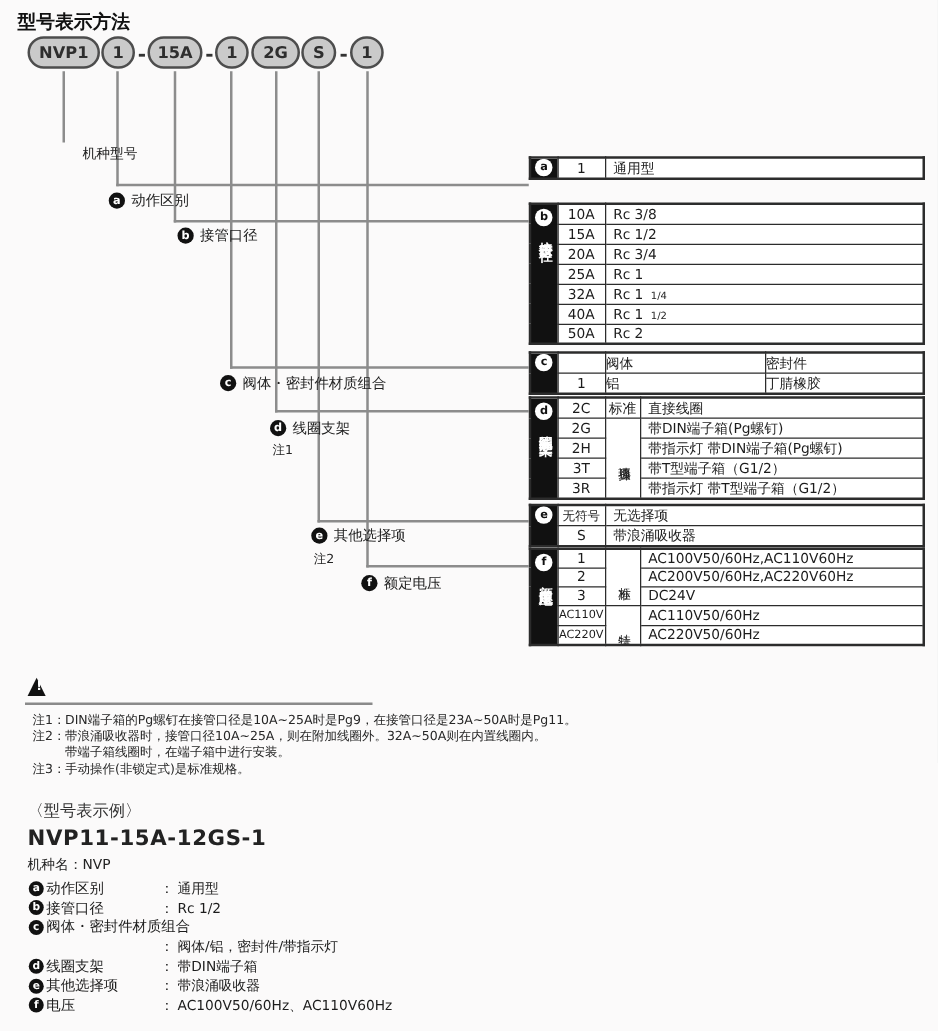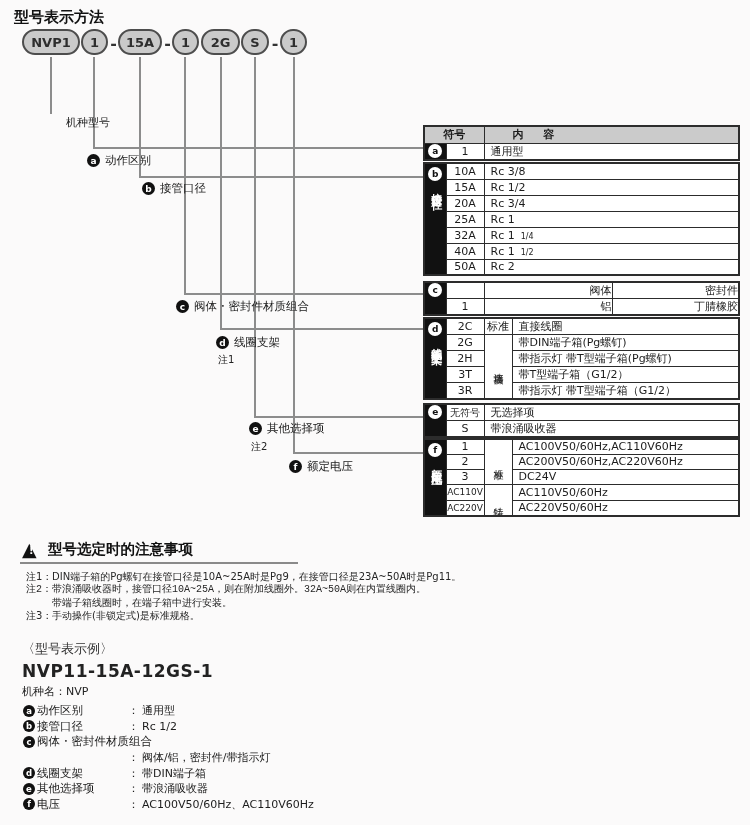--- a/index.html
+++ b/index.html
@@ -41,21 +41,21 @@
   }
   .spec td{
     border:1px solid #2c2c2c;padding:0;font-size:11px;color:#1c1c1c;
     white-space:nowrap;overflow:hidden;box-sizing:border-box;
   }
   .spec td.hdr{background:#cbcbcb;text-align:center;font-weight:600;}
   .spec td.hdr-left{background:#cbcbcb;text-align:left;padding-left:28px;font-weight:600;letter-spacing:8px;}
   .spec td.sym{text-align:center;}
   .spec td.sym-sm{text-align:center;font-size:9px;}
   .spec td.cnt{padding-left:6px;}
-  .spec td.ctr{text-align:right;font-family:Liberation Mono, monospace;}
+  .spec td.ctr{text-align:left;font-family:Liberation Mono, monospace;}
   .spec td.side{background:#111;vertical-align:top;padding:0;}
   .side-inner{display:flex;flex-direction:column;align-items:center;height:100%;padding-top:3px;box-sizing:border-box;}
   .side-inner.center{justify-content:center;padding-top:0;}
   .tcircle{
     width:14px;height:14px;border-radius:50%;background:#fff;color:#111;
     display:flex;align-items:center;justify-content:center;
     font-size:9px;font-weight:bold;flex:0 0 14px;
   }
   .vlabel{
     writing-mode:vertical-rl;text-orientation:upright;
@@ -153,24 +153,20 @@
     <span class="callout-label">额定电压</span>
   </div>
 
   <table class="spec" style="left:423px;top:125px;">
     <colgroup>
         <col style="width:22px">
         <col style="width:38px">
         <col style="width:255px">
       </colgroup>
     <tbody>
-        <tr style="height:17px">
-      <td class="hdr" colspan="2">符号</td>
-      <td class="hdr-left">内 容</td>
-    </tr>
     <tr style="height:16px">
       <td class="side">
         <div class="side-inner center">
               <span class="tcircle">a</span>
             </div>
       </td>
       <td class="sym">1</td>
       <td class="cnt">通用型</td>
     </tr>
   </tbody>
@@ -269,21 +265,21 @@
       <td class="sym">2G</td>
       <td rowspan="4">
             <div class="vopt-wrap">
               <span class="vopt">选择项</span>
             </div>
           </td>
       <td class="cnt">带DIN端子箱(Pg螺钉)</td>
     </tr>
     <tr style="height:16px">
       <td class="sym">2H</td>
-      <td class="cnt">带指示灯 带T型端子箱(Pg螺钉)</td>
+      <td class="cnt">带指示灯 带DIN端子箱(Pg螺钉)</td>
     </tr>
     <tr style="height:16px">
       <td class="sym">3T</td>
       <td class="cnt">带T型端子箱（G1/2）</td>
     </tr>
     <tr style="height:16px">
       <td class="sym">3R</td>
       <td class="cnt">带指示灯 带T型端子箱（G1/2）</td>
     </tr>
   </tbody>
@@ -357,29 +353,28 @@
       <td class="cnt cnt-sm">AC220V50/60Hz</td>
     </tr>
   </tbody>
     </table>
 
   <div class="warn-head" style="left:22px;top:540px;">
     <span class="warn-icon">
       <span class="warn-tri">▲</span>
       <span class="warn-bang">!</span>
     </span>
-    <span class="warn-title">型号选定时的注意事项</span>
   </div>
   <div class="warn-rule" style="left:20px;top:562px;width:278px;"></div>
 
   <div class="note-row" style="left:26px;top:570px;">
     <span class="note-label">注1：</span>
     <span>DIN端子箱的Pg螺钉在接管口径是10A~25A时是Pg9，在接管口径是23A~50A时是Pg11。</span>
   </div>
-  <div class="note-row" style="left:26px;top:583px;font-family:Liberation Mono, monospace;">
+  <div class="note-row" style="left:26px;top:583px;">
     <span class="note-label">注2：</span>
     <span>带浪涌吸收器时，接管口径10A~25A，则在附加线圈外。32A~50A则在内置线圈内。</span>
   </div>
   <div class="note-row" style="left:26px;top:596px;">
     <span class="note-label"></span>
     <span>带端子箱线圈时，在端子箱中进行安装。</span>
   </div>
   <div class="note-row" style="left:26px;top:609px;">
     <span class="note-label">注3：</span>
     <span>手动操作(非锁定式)是标准规格。</span>

